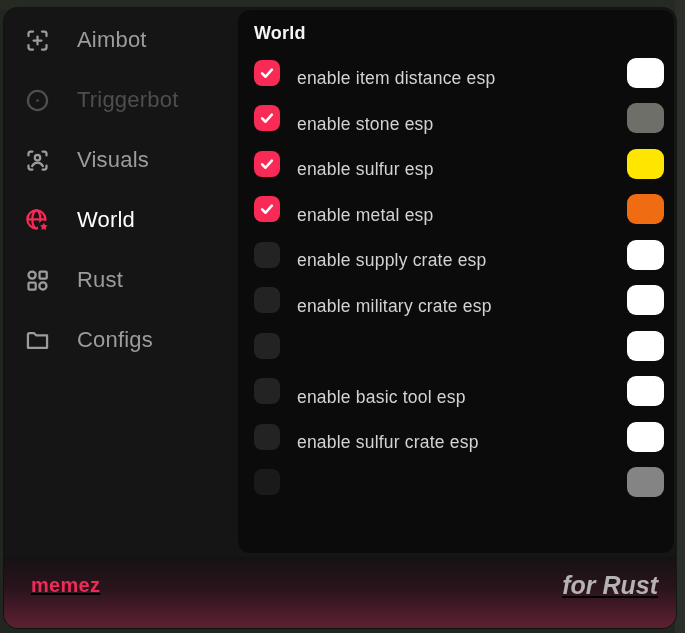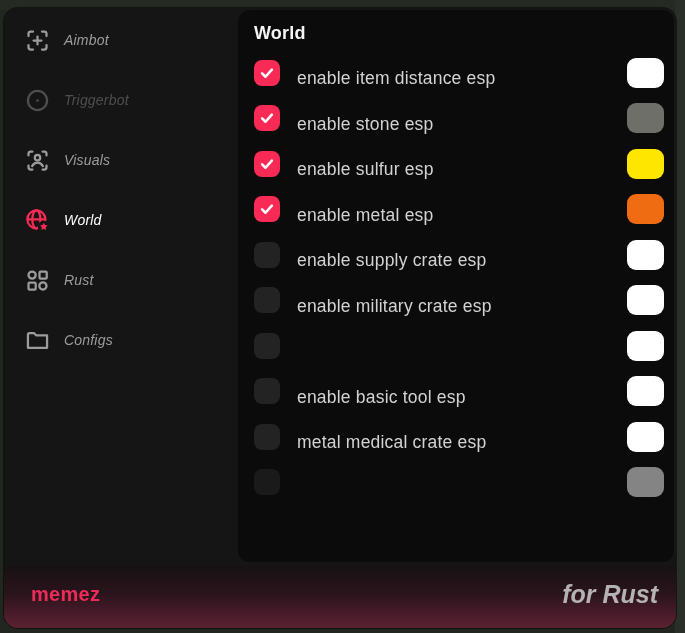--- a/index.html
+++ b/index.html
@@ -7,41 +7,41 @@
   .stage{position:relative;width:685px;height:633px;}
   .window{position:absolute;left:4px;top:8px;width:672px;height:620px;background:#151515;
     border-radius:14px;overflow:hidden;display:flex;flex-direction:column;
     box-shadow:0 0 0 1px rgba(0,0,0,.5);}
   .content{flex:1;display:flex;min-height:0;}
   
   .sidebar{width:234px;flex:0 0 234px;padding-top:2px;}
   .side-item{height:60px;display:flex;align-items:center;padding-left:20px;cursor:pointer;}
   .side-item .icon{width:27px;height:27px;display:flex;align-items:center;justify-content:center;flex:0 0 27px;}
   .side-item .icon svg{width:27px;height:27px;display:block;}
-  .side-label{margin-left:13px;font-size:14px;letter-spacing:.2px;font-style:italic;}
+  .side-label{margin-left:26px;font-size:22px;letter-spacing:.2px;}
   .side-item.normal{color:#9c9c9c;}
   .side-item.dim{color:#4e4e4e;}
   .side-item.active{color:#ffffff;}
   .side-item.active .icon{color:#f92a56;}
   
   .panel{flex:1;margin:2px 2px 4px 0;background:#0b0b0b;border-radius:12px;
     padding:10px 10px 0 16px;overflow:hidden;position:relative;}
   .panel-title{color:#f4f4f4;font-size:18px;font-weight:700;line-height:26px;margin:0 0 4px 0;letter-spacing:.2px;}
   .row{height:45.5px;display:flex;align-items:center;}
   .checkbox{width:26px;height:26px;border-radius:8px;background:#232323;flex:0 0 26px;
     display:flex;align-items:center;justify-content:center;cursor:pointer;}
   .checkbox.checked{background:#f92a56;}
   .checkbox svg{width:18px;height:18px;display:block;}
   .row-label{margin-left:17px;font-size:17.5px;color:#d3d3d3;letter-spacing:.2px;margin-top:12px;}
   .swatch{margin-left:auto;width:37px;height:30px;border-radius:9px;cursor:pointer;flex:0 0 37px;}
   .row.partial{opacity:.85;}
   .row.partial .checkbox{background:#1d1d1d;}
   
   .footer{height:56px;flex:0 0 56px;display:flex;align-items:center;justify-content:space-between;
-    padding:0 18px 6px 27px;background:linear-gradient(180deg,#161113 0%,#2a141c 45%,#4c1c2b 80%,#5b2231 100%);}
+    padding:0 18px 15px 27px;background:linear-gradient(180deg,#161113 0%,#2a141c 45%,#4c1c2b 80%,#5b2231 100%);text-decoration:underline;}
   .brand{color:#ec2b58;font-size:20px;font-weight:700;letter-spacing:.3px;}
   .tagline{color:#b4b2b4;font-size:25px;font-weight:700;font-style:italic;}
   
   .backdrop-top{position:absolute;left:0;top:0;width:685px;height:10px;background:#252a23;}
   .backdrop-right{position:absolute;right:0;top:0;width:10px;height:633px;background:#2b2f2a;}
 </style>
 </head>
 <body>
 
 <div class="stage">
@@ -171,21 +171,21 @@
               <span class="checkbox"></span>
               <span class="swatch" style="background:#ffffff"></span>
             </div>
             <div class="row">
               <span class="checkbox"></span>
               <span class="row-label">enable basic tool esp</span>
               <span class="swatch" style="background:#ffffff"></span>
             </div>
             <div class="row">
               <span class="checkbox"></span>
-              <span class="row-label">metal medical crate esp</span>
+              <span class="row-label">enable sulfur crate esp</span>
               <span class="swatch" style="background:#ffffff"></span>
             </div>
             <div class="row partial">
               <span class="checkbox"></span>
               <span class="row-label"></span>
               <span class="swatch" style="background:#9a9a9a"></span>
             </div>
           </div>
       </section>
     </div>

